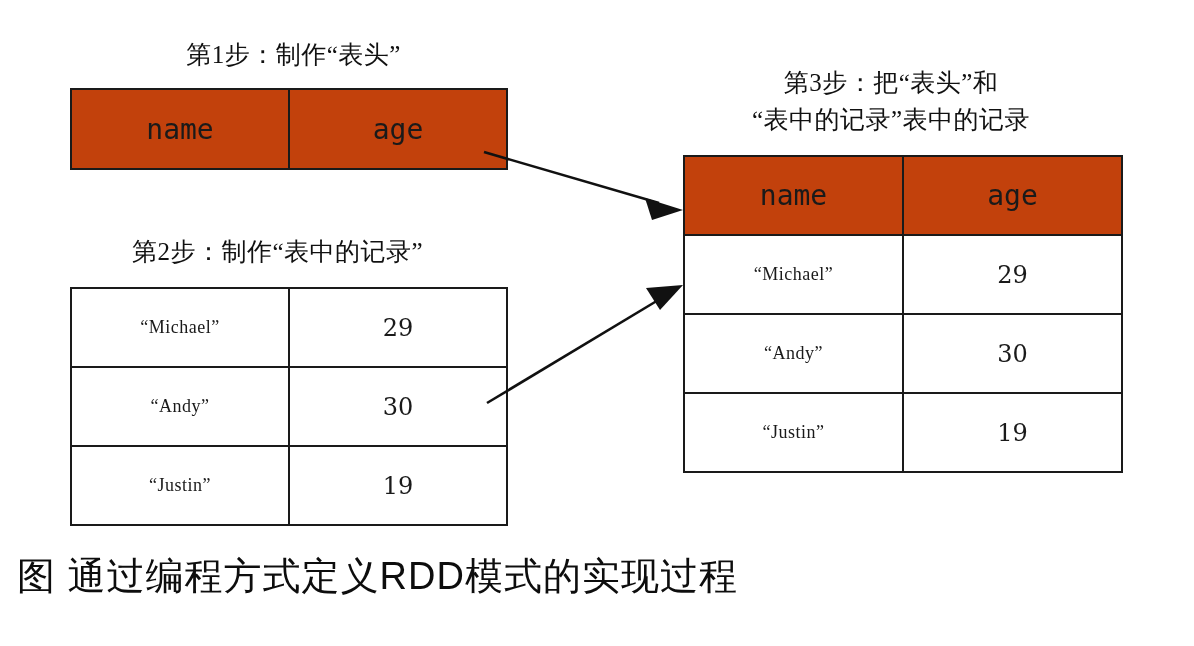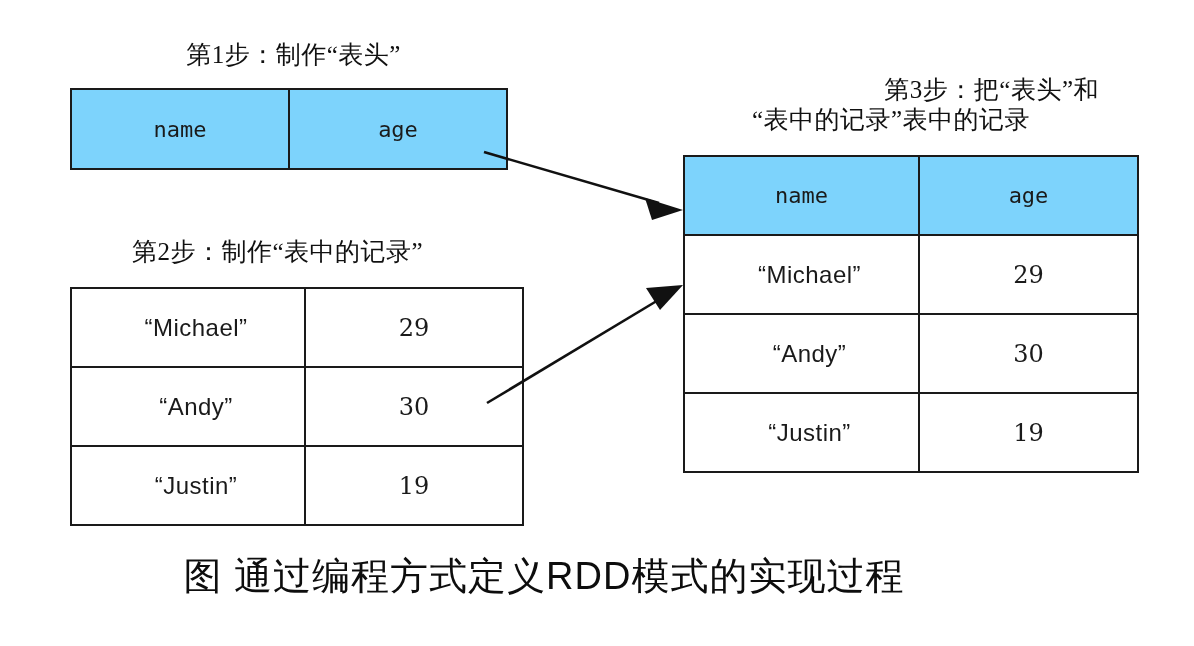--- a/index.html
+++ b/index.html
@@ -42,29 +42,28 @@
   .tbl td {
     border: 2px solid #1a1a1a;
     text-align: center;
     vertical-align: middle;
     font-family: "DejaVu Serif", "Liberation Serif", serif;
     font-size: 23px;
     color: #1a1a1a;
     padding: 0;
   }
   .tbl td.head {
-    background: #7dd3fc;
+    background: #c2410c;
     font-family: "DejaVu Sans Mono", "Liberation Mono", monospace;
-    font-size: 22px;
+    font-size: 28px;
   }
   .tbl td.name-cell {
-    font-family: Liberation Sans, sans-serif;
-    font-size: 24px;
+    font-family: Liberation Serif, serif;
+    font-size: 18px;
     letter-spacing: 0.5px;
-    padding-left: 16px;
   }
   .tbl td.num-cell {
     font-family: "DejaVu Serif", "Liberation Serif", serif;
     font-size: 24px;
   }
 
   
   #table-header-row { left: 70px; top: 88px; }
   #table-header-row td { width: 216px; height: 78px; }
 
@@ -85,26 +84,27 @@
     height: 646px;
     pointer-events: none;
   }
 
   
   #figure-caption {
     position: absolute;
     left: 0;
     top: 551px;
     width: 1088px;
-    text-align: center;
+    text-align: left;
     font-family: "Liberation Sans", "DejaVu Sans", sans-serif;
     font-size: 38px;
     letter-spacing: 1px;
     color: #0d0d0d;
     white-space: nowrap;
+    padding-left: 17px;
   }
 </style>
 </head>
 <body>
 
 <div id="canvas">
 
   <div class="step-title" id="step1-title" style="left:86px; top:36px; width:415px;">第1步：制作“表头”</div>
 
   <table class="tbl" id="table-header-row">
@@ -128,21 +128,21 @@
         <td class="name-cell">“Andy”</td>
         <td class="num-cell">30</td>
       </tr>
       <tr>
         <td class="name-cell">“Justin”</td>
         <td class="num-cell">19</td>
       </tr>
     </tbody>
   </table>
 
-  <div class="step-title" id="step3-title-line1" style="left:683px; top:71px; width:416px;text-align:right;">第3步：把“表头”和</div>
+  <div class="step-title" id="step3-title-line1" style="left:683px; top:64px; width:416px;">第3步：把“表头”和</div>
   <div class="step-title" id="step3-title-line2" style="left:683px; top:101px; width:416px;">“表中的记录”表中的记录</div>
 
   <table class="tbl" id="table-combined">
     <tbody>
       <tr>
         <td class="head">name</td>
         <td class="head">age</td>
       </tr>
       <tr>
         <td class="name-cell">“Michael”</td>

